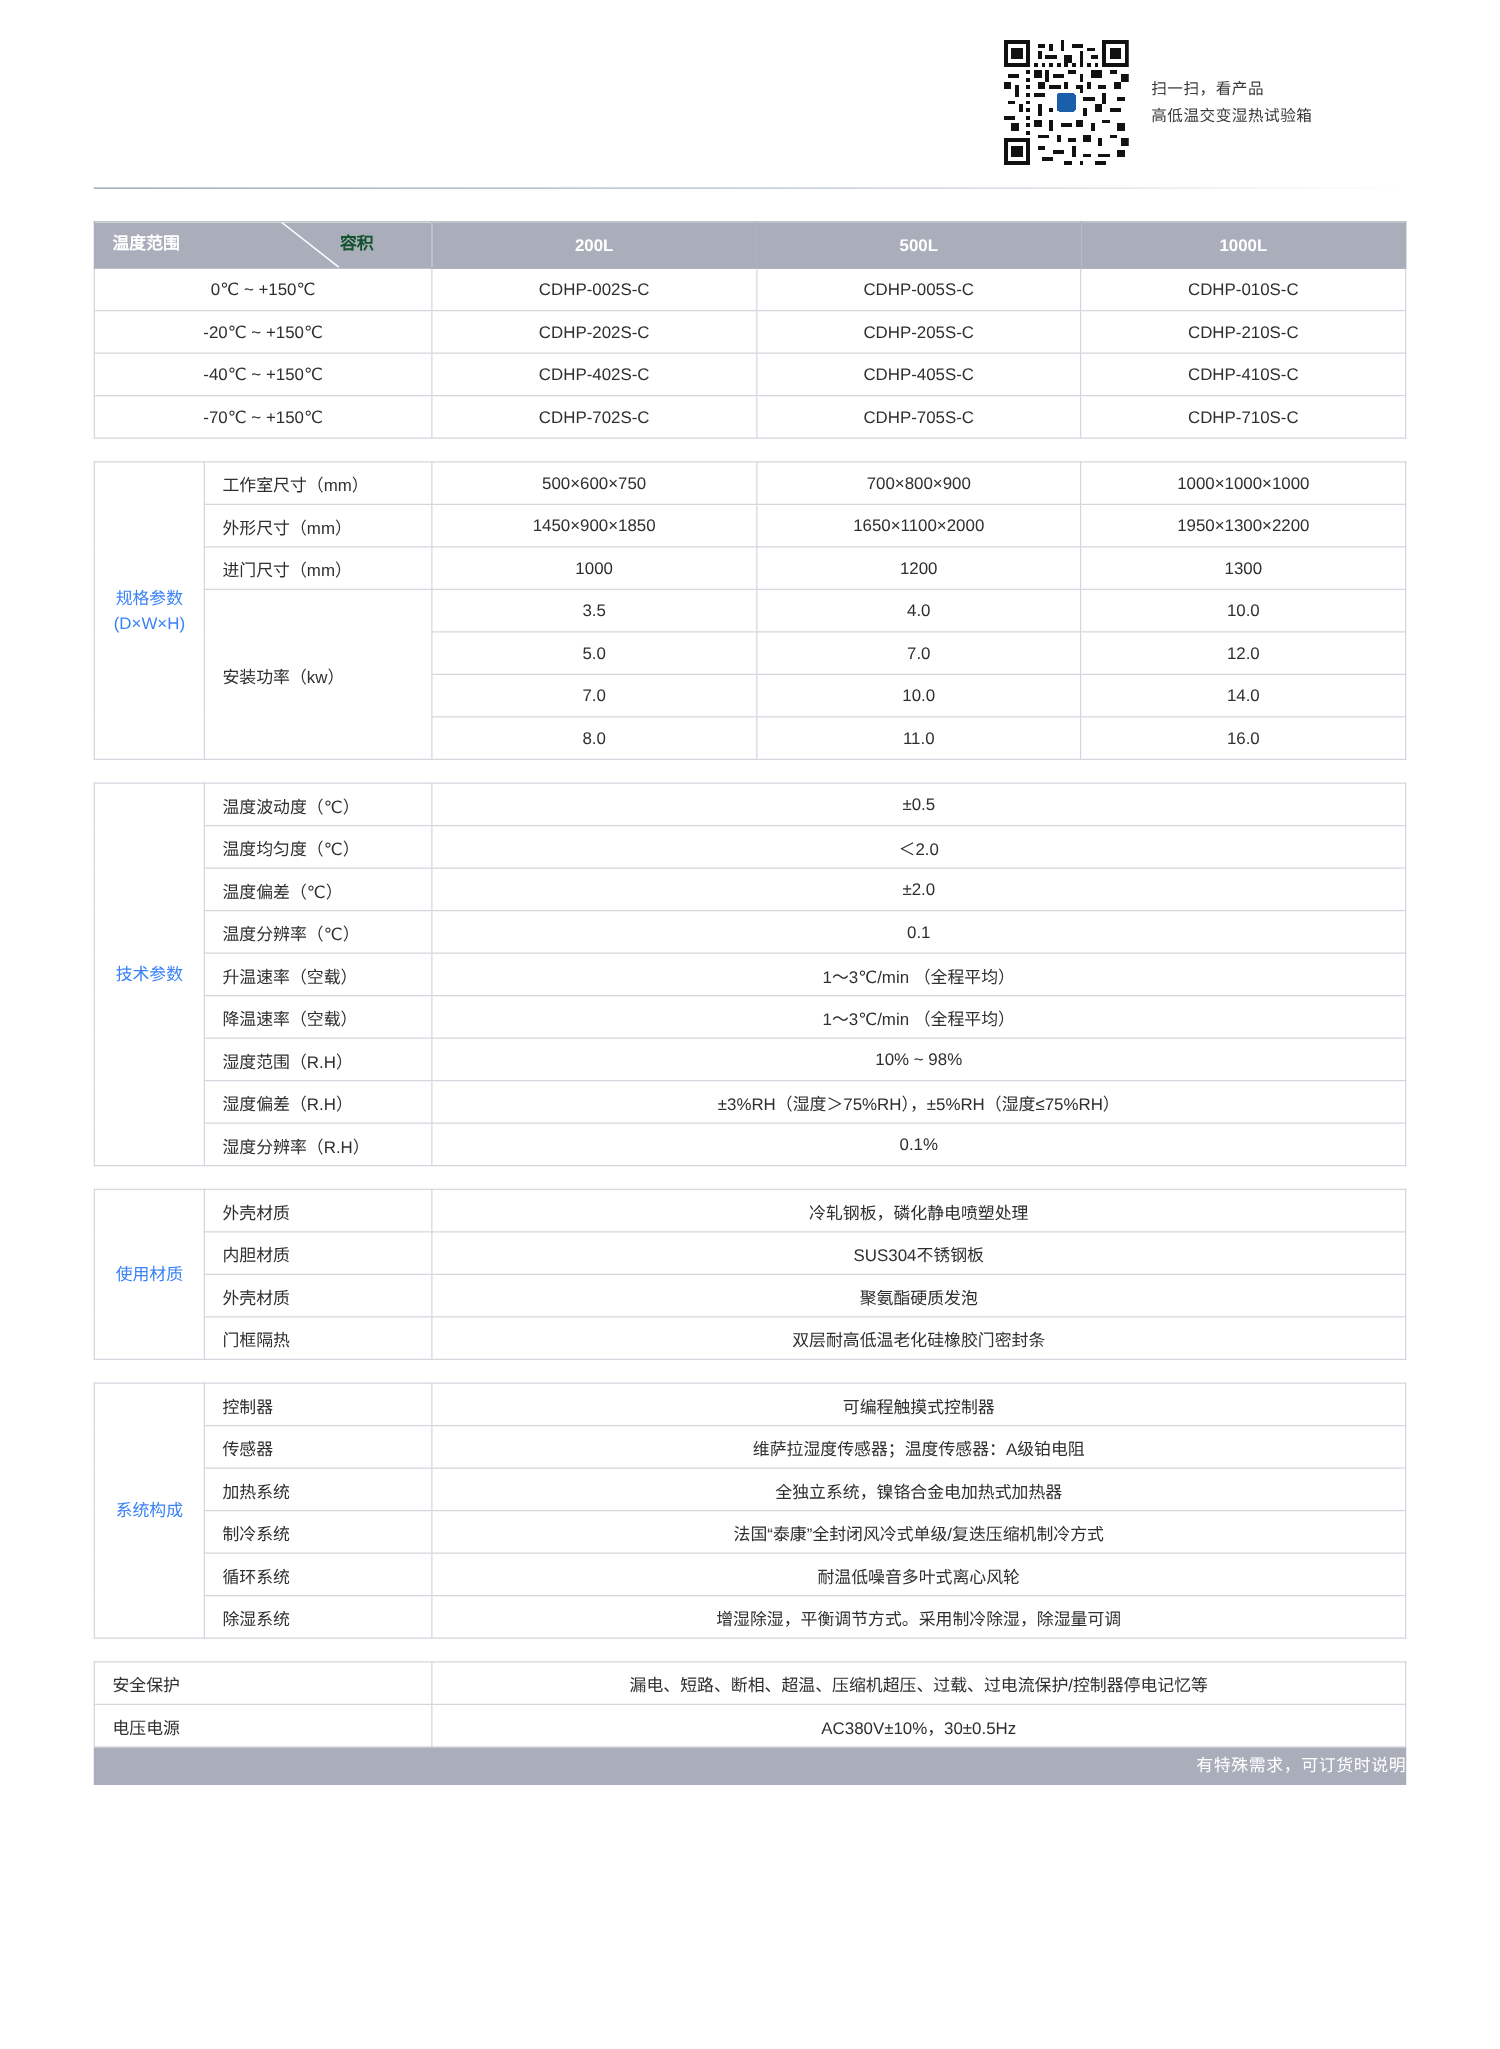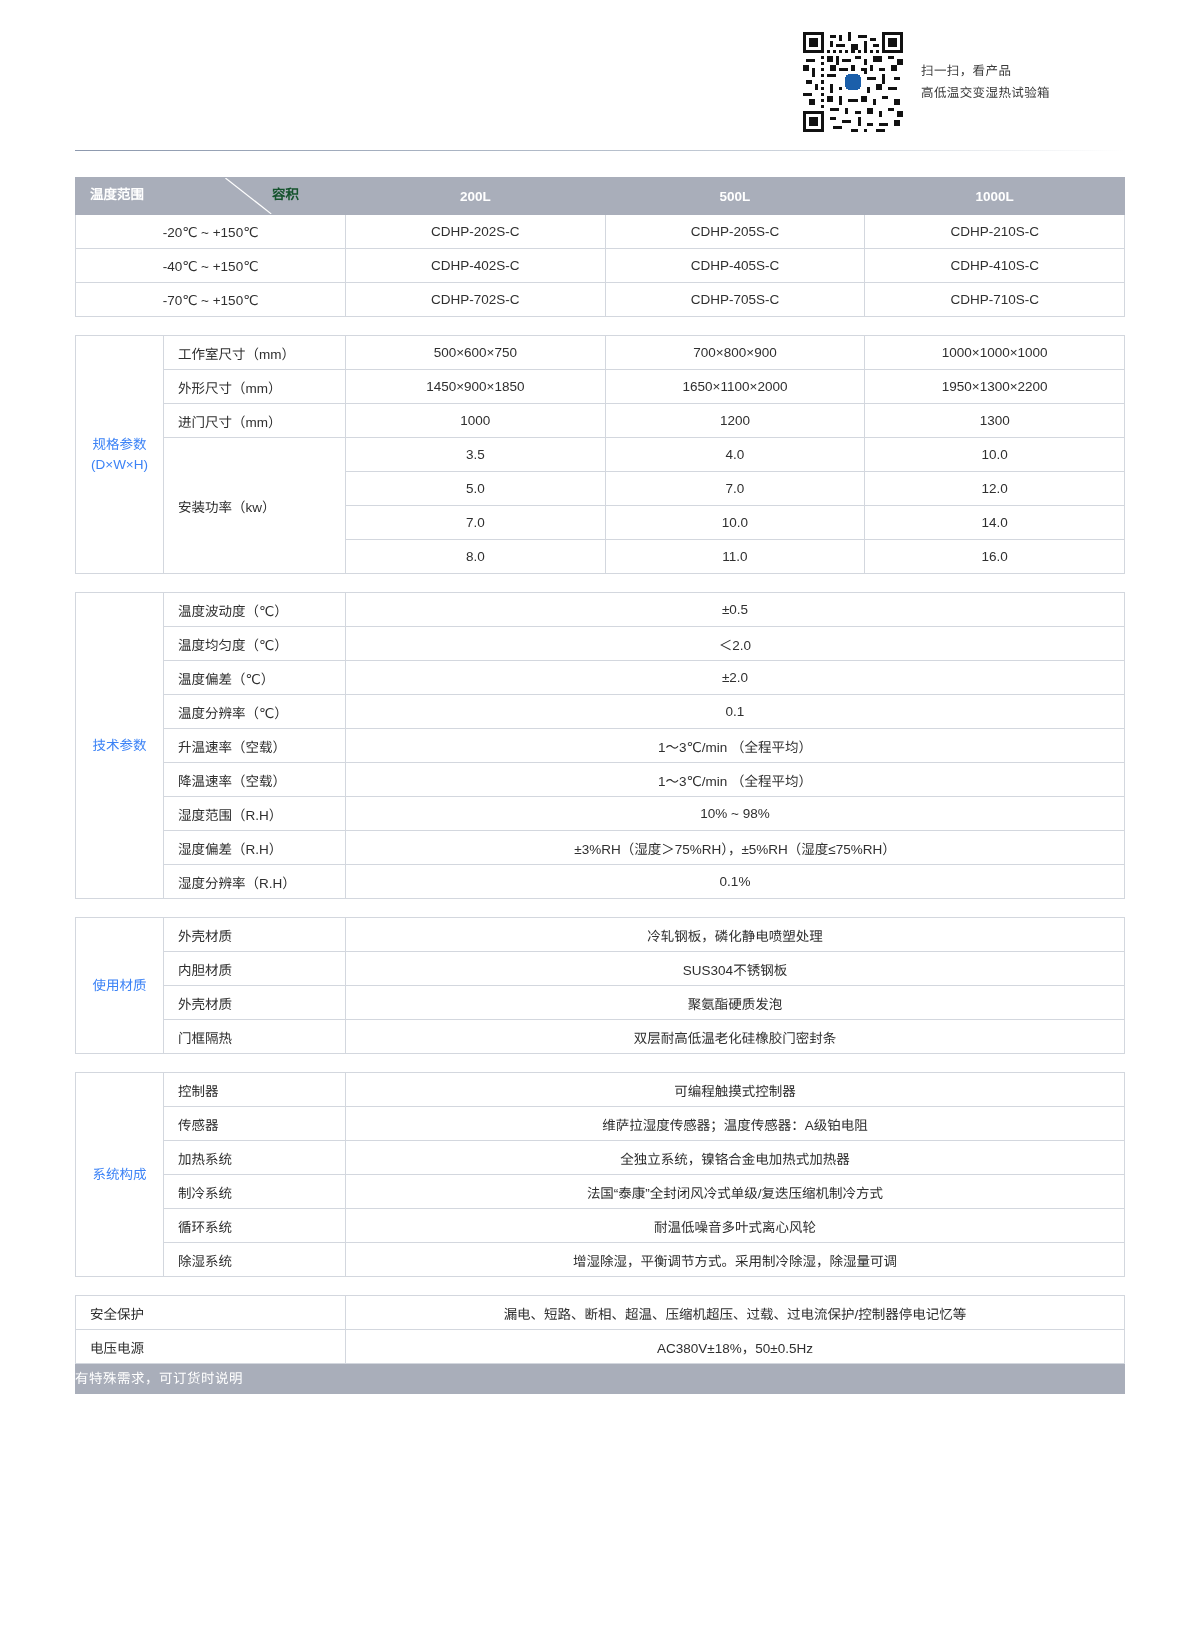--- a/index.html
+++ b/index.html
@@ -120,21 +120,21 @@
   .wide-label {
     text-align: left;
     padding-left: 14px;
   }
 
   
   .footer-bar {
     margin: 0 75px;
     background: #a9aeba;
     color: #ffffff;
-    text-align: left;
+    text-align: right;
     font-size: 13.5px;
     height: 30px;
     line-height: 30px;
     letter-spacing: .5px;
   }
 </style>
 </head>
 <body>
 
 <div class="page">
@@ -274,20 +274,26 @@
           <span class="br">容积</span>
           <svg class="slash" viewBox="0 0 270 36" preserveAspectRatio="none">
             <line x1="150" y1="0" x2="196" y2="36" stroke="#ffffff" stroke-width="1.2"></line>
           </svg>
         </td>
         <td>200L</td>
         <td>500L</td>
         <td>1000L</td>
       </tr>
       <tr class="model-row">
+        <td>0℃ ~ +150℃</td>
+        <td>CDHP-002S-C</td>
+        <td>CDHP-005S-C</td>
+        <td>CDHP-010S-C</td>
+      </tr>
+      <tr class="model-row">
         <td>-20℃ ~ +150℃</td>
         <td>CDHP-202S-C</td>
         <td>CDHP-205S-C</td>
         <td>CDHP-210S-C</td>
       </tr>
       <tr class="model-row">
         <td>-40℃ ~ +150℃</td>
         <td>CDHP-402S-C</td>
         <td>CDHP-405S-C</td>
         <td>CDHP-410S-C</td>
@@ -490,21 +496,21 @@
           <col style="width:270px">
           <col>
         </colgroup>
       <tbody>
           <tr>
         <td class="wide-label">安全保护</td>
         <td>漏电、短路、断相、超温、压缩机超压、过载、过电流保护/控制器停电记忆等</td>
       </tr>
       <tr>
         <td class="wide-label">电压电源</td>
-        <td>AC380V±18%，50±0.5Hz</td>
+        <td>AC380V±10%，30±0.5Hz</td>
       </tr>
     </tbody>
       </table>
   </div>
 
   <div class="footer-bar">有特殊需求，可订货时说明</div>
 
 </div>
 
 </body></html>

